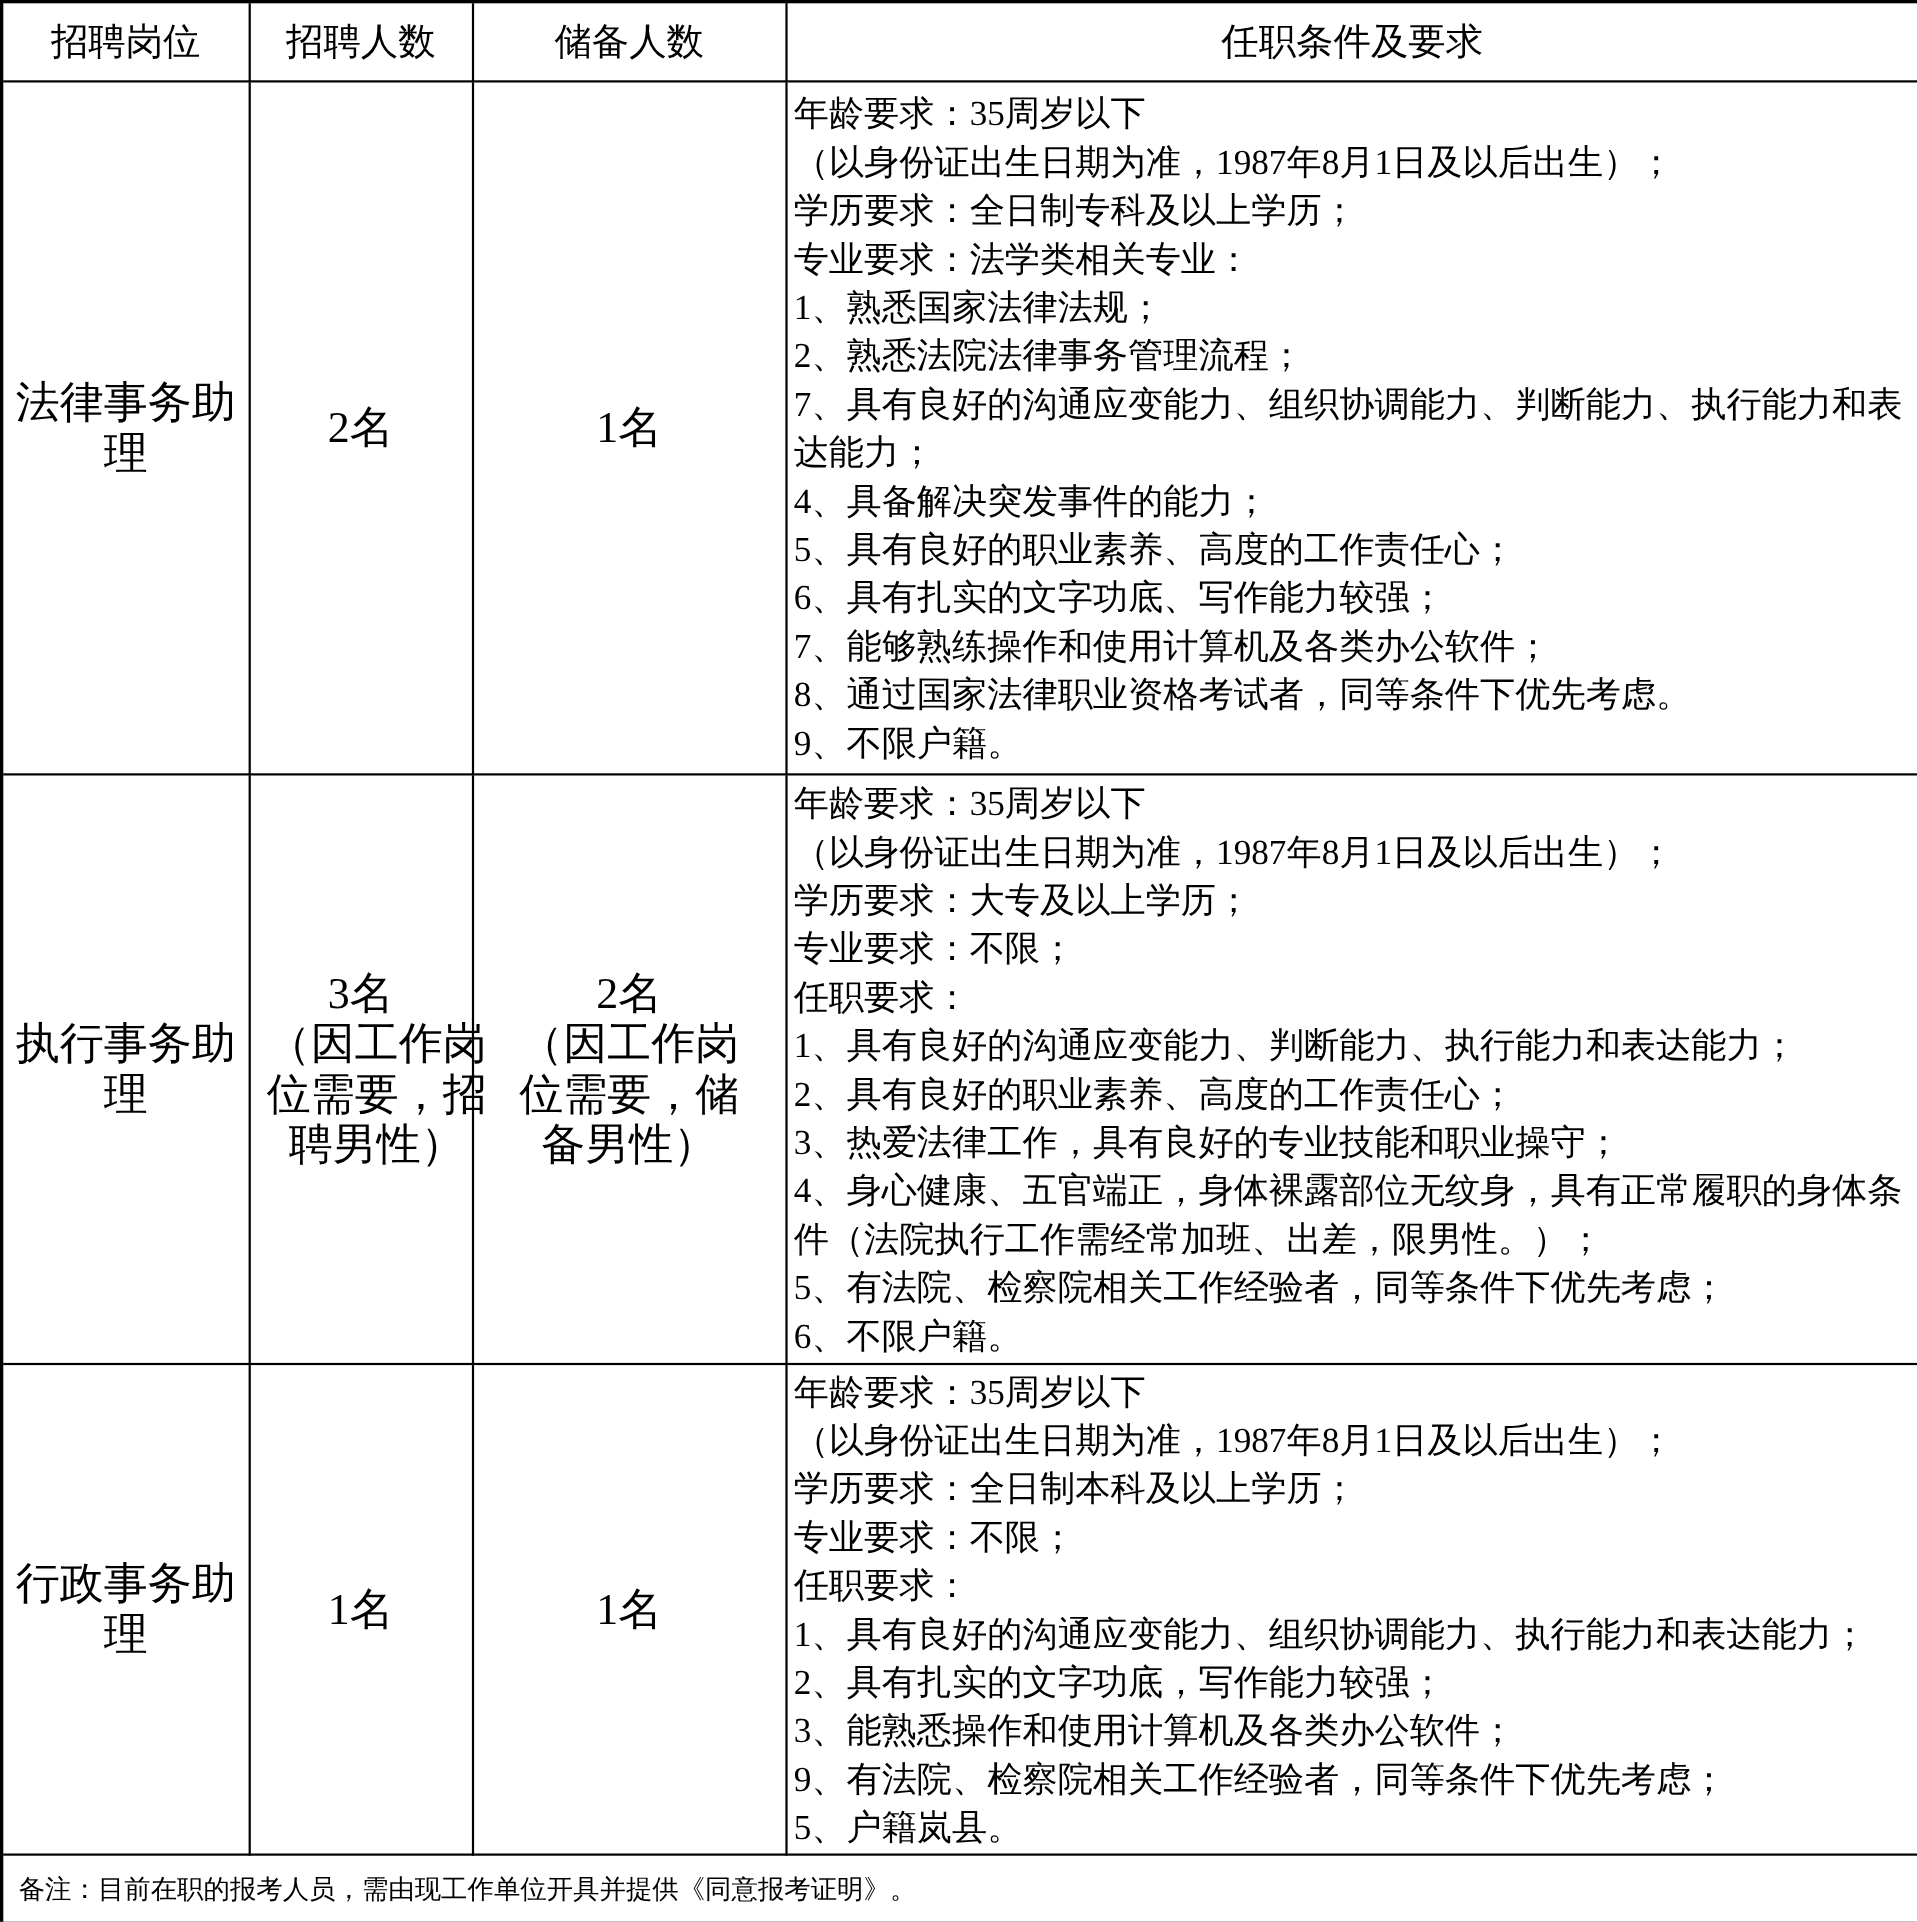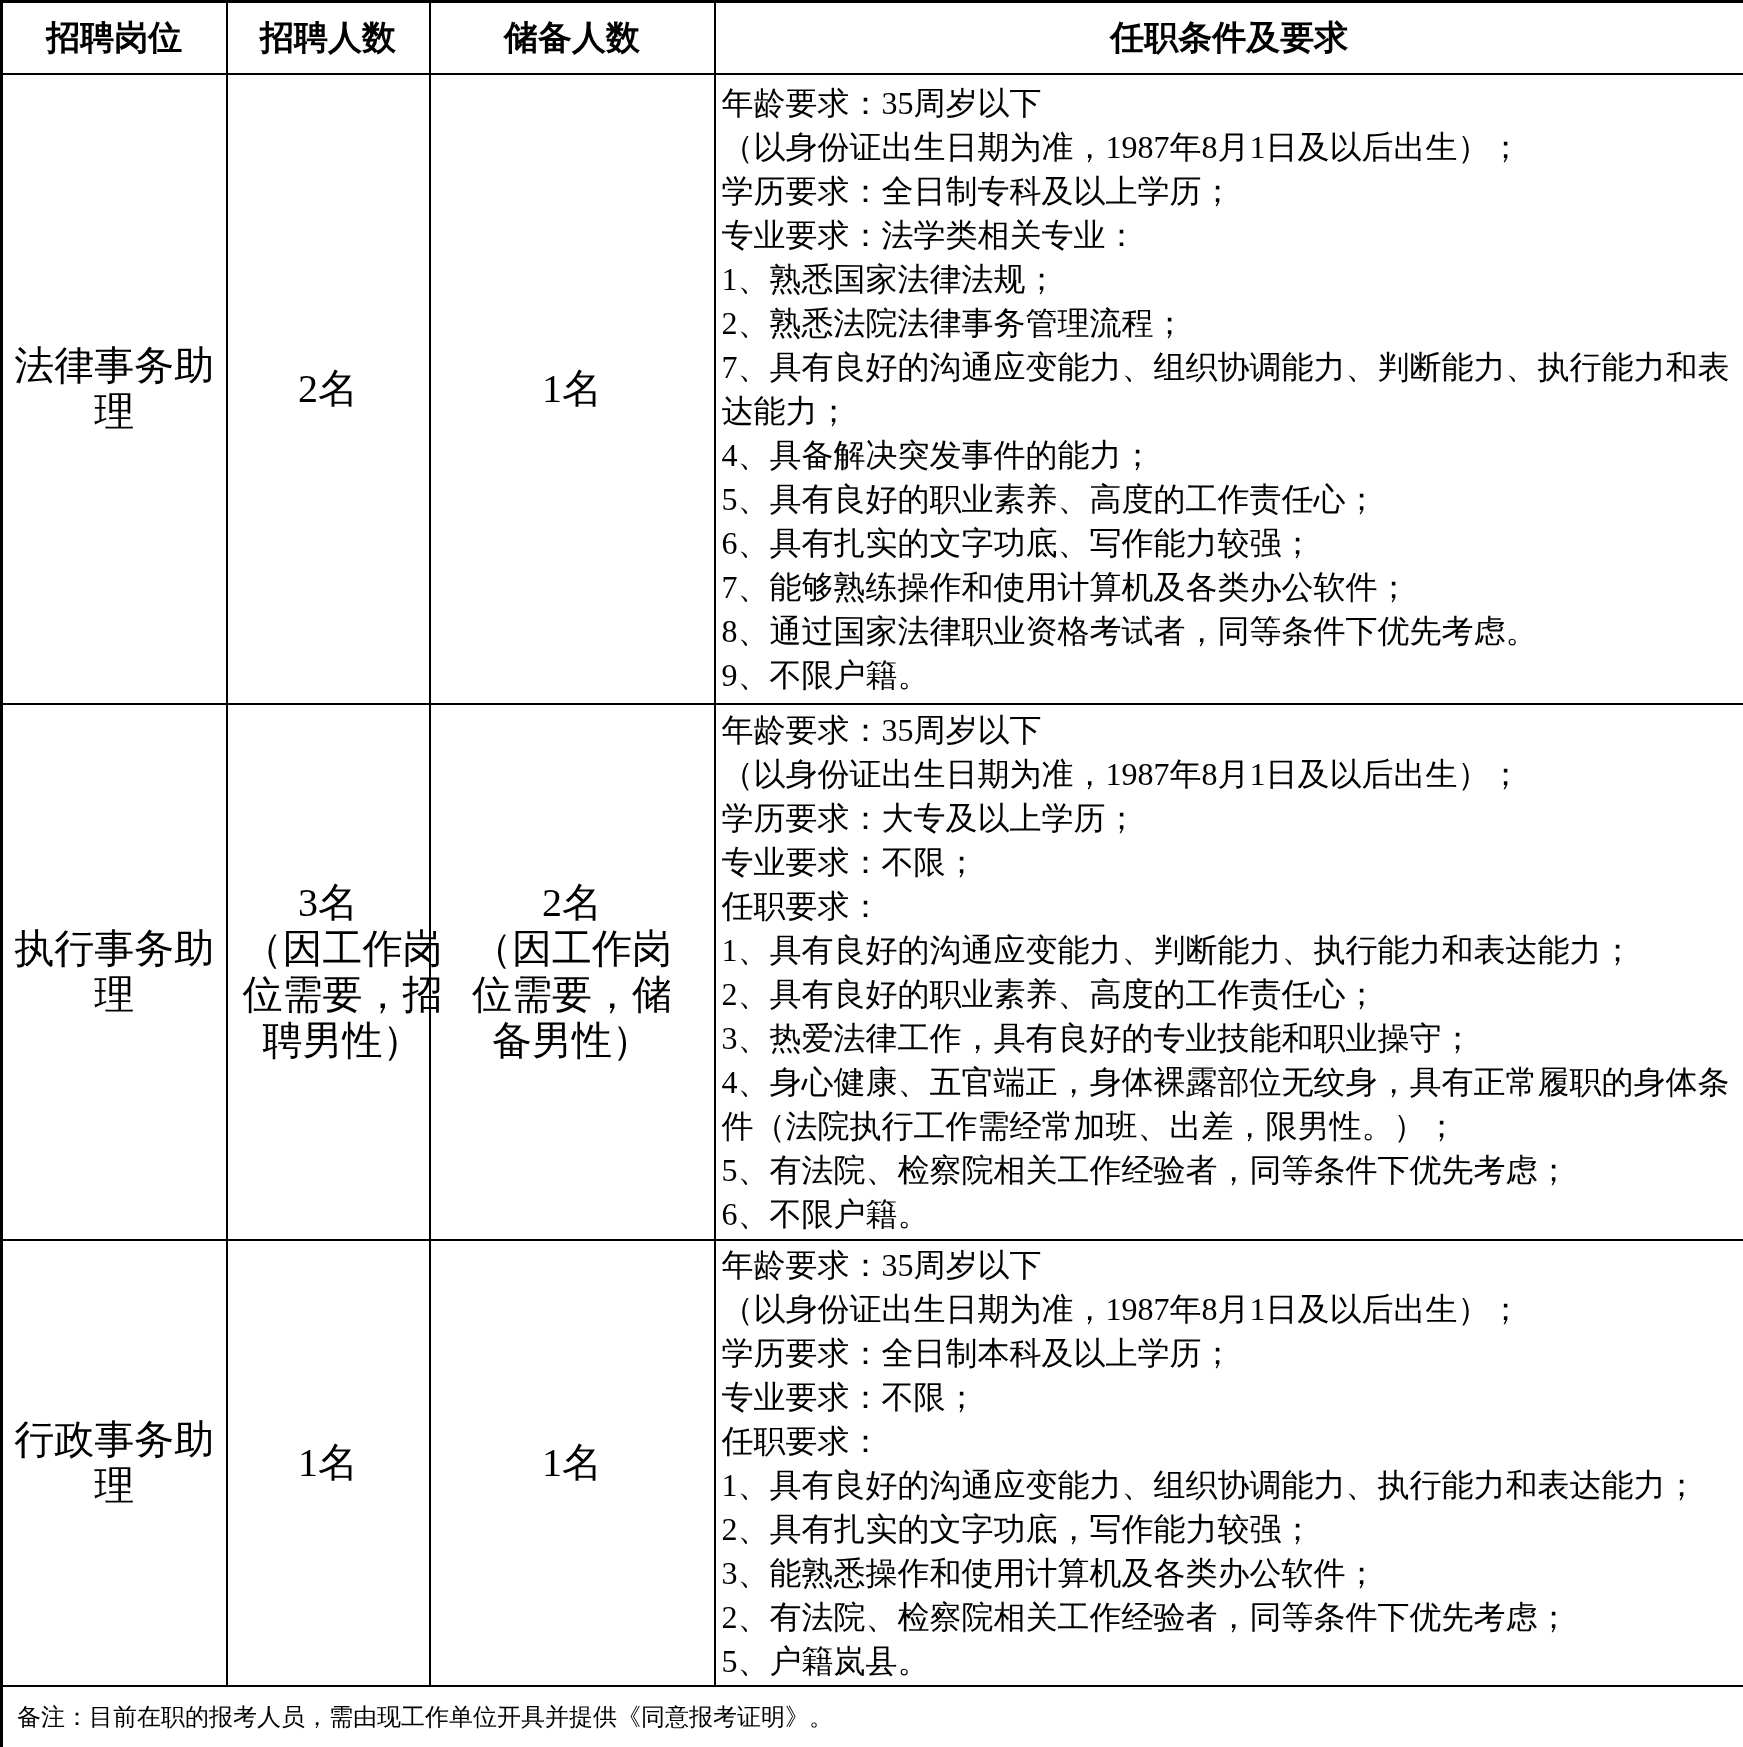--- a/index.html
+++ b/index.html
@@ -25,21 +25,21 @@
     padding: 0;
     overflow: visible;
   }
   tr.header-row { height: 72px; }
   tr.row-1 { height: 630px; }
   tr.row-2 { height: 536px; }
   tr.row-3 { height: 446px; }
   tr.footer-row { height: 63px; }
   th {
     font-size: 34px;
-    font-weight: bold;
+    font-weight: normal;
     text-align: center;
     vertical-align: middle;
   }
   td.c-center {
     text-align: center;
     vertical-align: middle;
     font-size: 40px;
     line-height: 46px;
   }
   td.req-cell {
@@ -153,21 +153,21 @@
         <td class="req-cell">
           <div>
               <div class="req-line">年龄要求：35周岁以下</div>
               <div class="req-line">（以身份证出生日期为准，1987年8月1日及以后出生）；</div>
               <div class="req-line">学历要求：全日制本科及以上学历；</div>
               <div class="req-line">专业要求：不限；</div>
               <div class="req-line">任职要求：</div>
               <div class="req-line">1、具有良好的沟通应变能力、组织协调能力、执行能力和表达能力；</div>
               <div class="req-line">2、具有扎实的文字功底，写作能力较强；</div>
               <div class="req-line">3、能熟悉操作和使用计算机及各类办公软件；</div>
-              <div class="req-line">2、有法院、检察院相关工作经验者，同等条件下优先考虑；</div>
+              <div class="req-line">9、有法院、检察院相关工作经验者，同等条件下优先考虑；</div>
               <div class="req-line">5、户籍岚县。</div>
             </div>
         </td>
       </tr>
       <tr class="footer-row">
         <td class="footer-cell" colspan="4">备注：目前在职的报考人员，需由现工作单位开具并提供《同意报考证明》。</td>
       </tr>
     </tbody>
   </table>
 </div>

